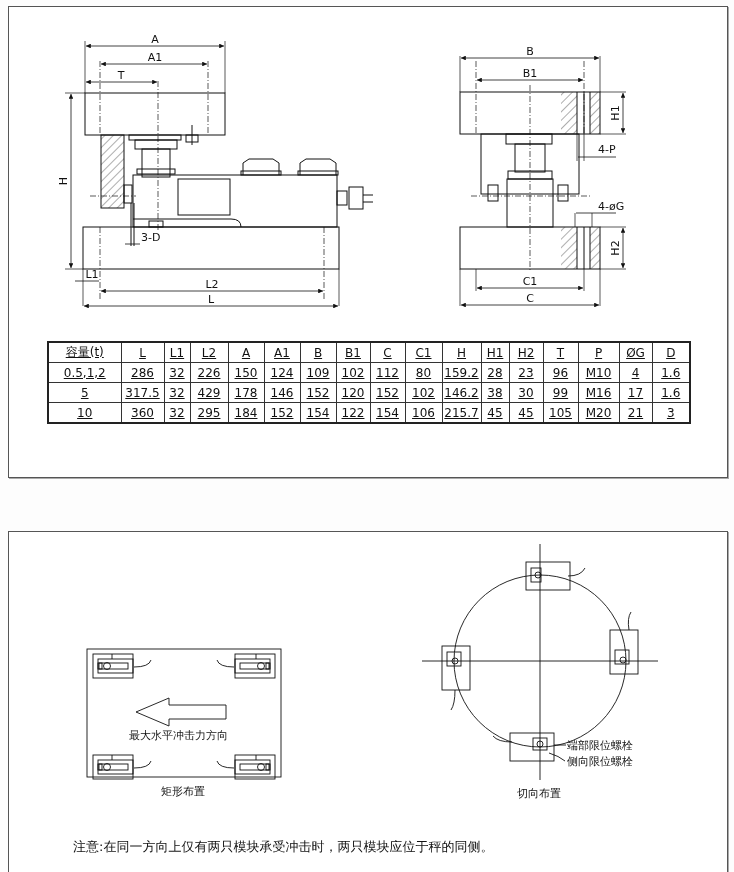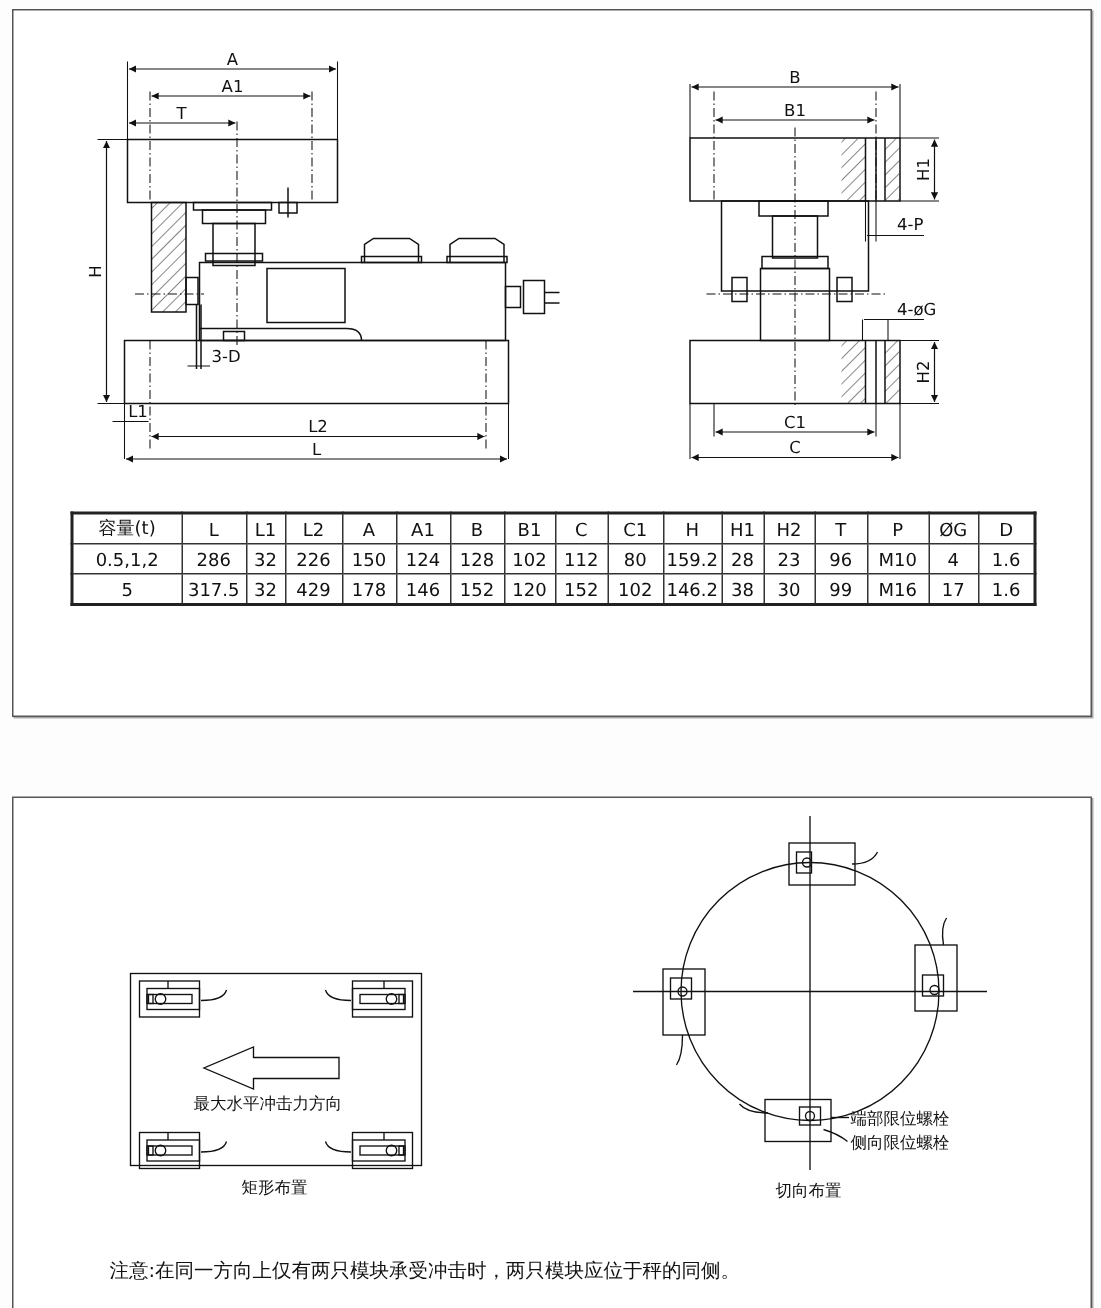--- a/index.html
+++ b/index.html
@@ -5,21 +5,21 @@
   html, body { margin:0; padding:0; background:#fdfdfd; }
   body { width:734px; height:872px; position:relative; font-family:"DejaVu Sans", sans-serif; color:#111; overflow:hidden; }
   .panel { position:absolute; background:#fff; border:1px solid #555; box-shadow: 1px 1px 0 #aaa; }
   #panel-top { left:8px; top:6px; width:718px; height:470px; }
   #panel-bottom { left:8px; top:531px; width:718px; height:352px; }
   svg { position:absolute; left:0; top:0; }
   .lbl { font-family:"DejaVu Sans", sans-serif; font-size:11px; fill:#111; }
   .cn { font-family:"DejaVu Sans", sans-serif; font-size:11px; fill:#111; }
   table.spec { position:absolute; left:38px; top:334px; border-collapse:collapse; font-family:"DejaVu Sans", sans-serif; font-size:12px; }
   table.spec td { border:1px solid #333; height:19px; padding:0; text-align:center; color:#111; }
-  table.spec { border:2px solid #222; }
+  table.spec { border:2px solid #222;text-decoration:underline; }
   .note { position:absolute; left:64px; top:306px; font-size:13px; color:#111; }
 </style>
 </head>
 <body>
 
 <div id="panel-top" class="panel">
   <svg width="718" height="330" viewBox="8 6 718 330">
     <defs>
       <pattern id="hatch" width="6" height="6" patternUnits="userSpaceOnUse" patternTransform="rotate(45)">
         <line x1="0" y1="0" x2="0" y2="6" stroke="#333" stroke-width="0.8"></line>
@@ -212,21 +212,21 @@
       <td>ØG</td>
       <td>D</td>
     </tr>
     <tr>
       <td>0.5,1,2</td>
       <td>286</td>
       <td>32</td>
       <td>226</td>
       <td>150</td>
       <td>124</td>
-      <td>128</td>
+      <td>109</td>
       <td>102</td>
       <td>112</td>
       <td>80</td>
       <td>159.2</td>
       <td>28</td>
       <td>23</td>
       <td>96</td>
       <td>M10</td>
       <td>4</td>
       <td>1.6</td>
@@ -243,20 +243,39 @@
       <td>152</td>
       <td>102</td>
       <td>146.2</td>
       <td>38</td>
       <td>30</td>
       <td>99</td>
       <td>M16</td>
       <td>17</td>
       <td>1.6</td>
     </tr>
+    <tr>
+      <td>10</td>
+      <td>360</td>
+      <td>32</td>
+      <td>295</td>
+      <td>184</td>
+      <td>152</td>
+      <td>154</td>
+      <td>122</td>
+      <td>154</td>
+      <td>106</td>
+      <td>215.7</td>
+      <td>45</td>
+      <td>45</td>
+      <td>105</td>
+      <td>M20</td>
+      <td>21</td>
+      <td>3</td>
+    </tr>
   </tbody>
     </table>
 </div>
 
 <div id="panel-bottom" class="panel">
   <svg width="718" height="300" viewBox="8 512 718 300">
     <defs>
       <g id="mod">
         <rect x="0" y="0" width="40" height="24"></rect>
         <rect x="5" y="5" width="35" height="14"></rect>

